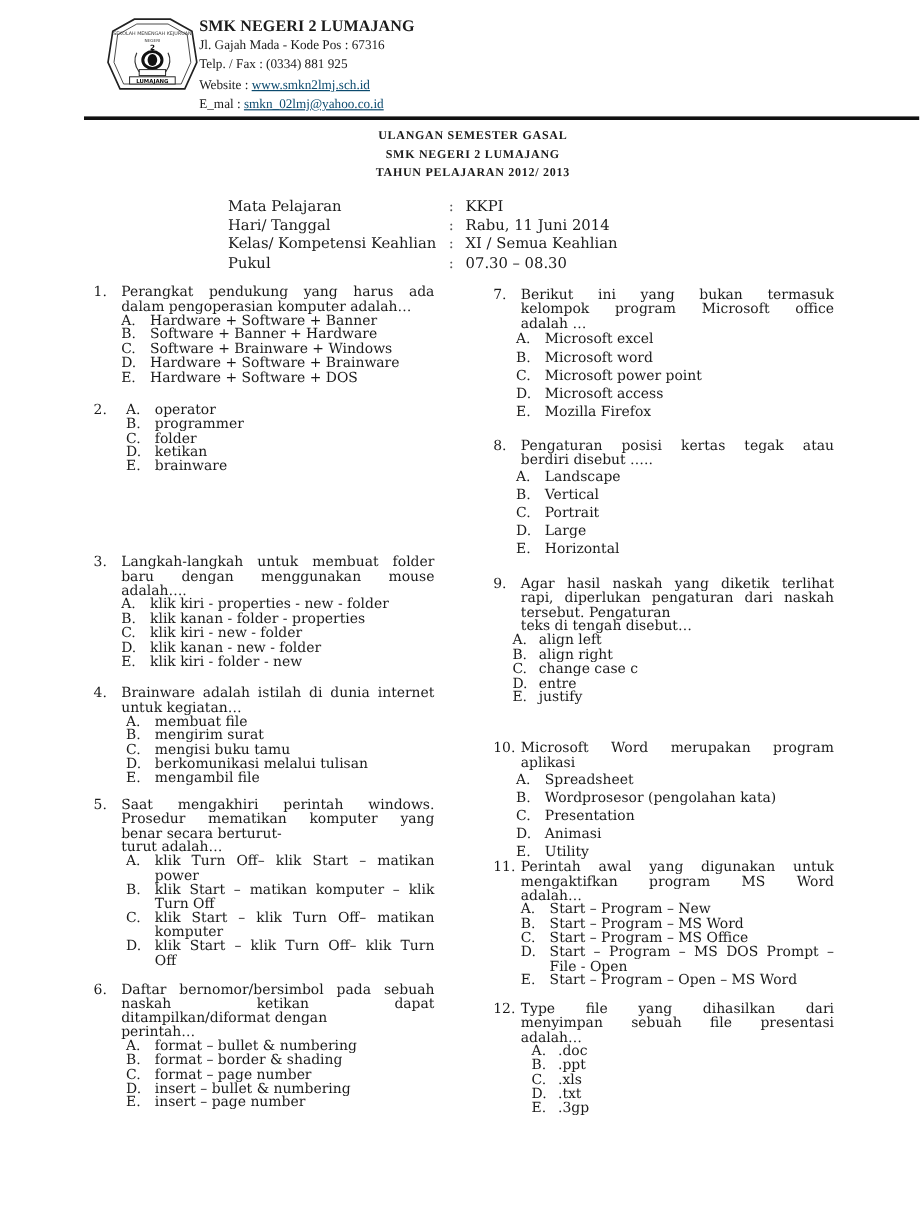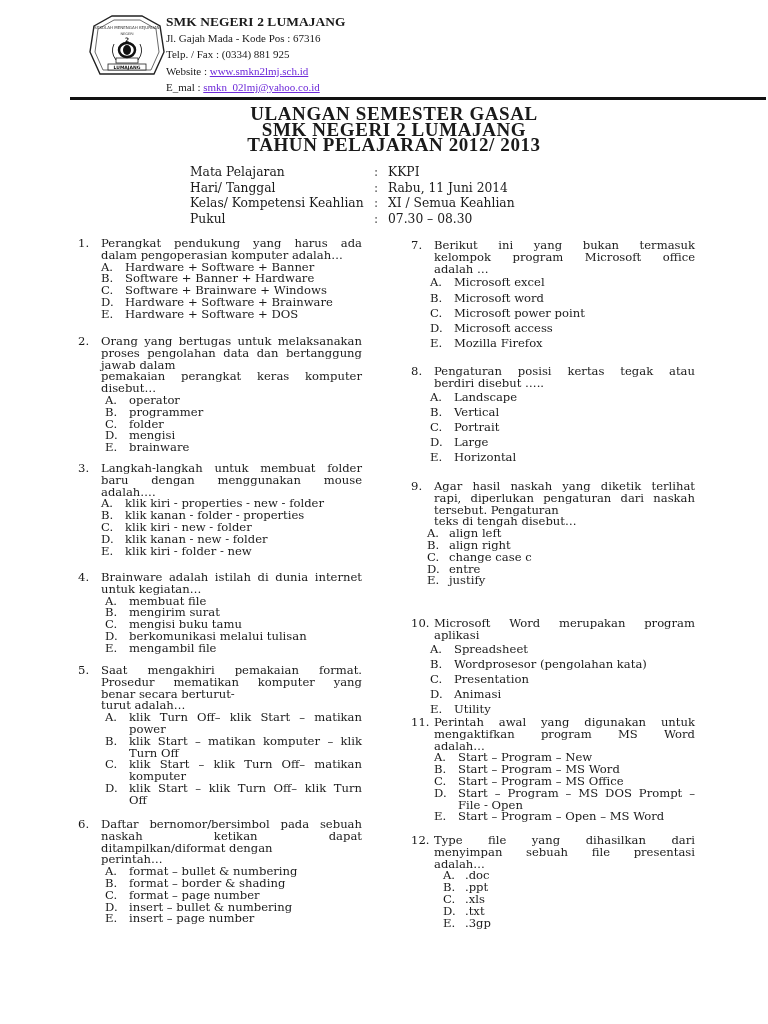--- a/index.html
+++ b/index.html
@@ -9,26 +9,26 @@
       color: #1a1a1a;
     }
     .abs { position: absolute; }
     
     .logo {
       left: 86px; top: 12px; width: 82px; height: 72px;
     }
     .letterhead { left: 166px; top: 14px; font-size: 12.2px; line-height: 16.2px; }
     .letterhead .school { font-family: "Liberation Serif", serif; font-weight: bold; font-size: 13.4px; letter-spacing: 0.1px; }
     .letterhead .line { font-family: "Liberation Serif", serif; font-size: 11px; }
-    .letterhead a { color: #6d28d9; text-decoration: underline; }
+    .letterhead a { color: #0c4a6e; text-decoration: underline; }
     .rule { left: 70px; top: 97px; width: 696px; height: 3px; background: #111; }
     
     .title {
       left: 0; width: 694px; top: 106px; text-align: center;
-      font-family: "Liberation Serif", serif; font-weight: bold; font-size: 19px; line-height: 15.6px;
+      font-family: "Liberation Serif", serif; font-weight: bold; font-size: 10px; line-height: 15.6px;
       letter-spacing: 0.6px; padding-left: 10px; box-sizing: border-box;
     }
     .title div { text-align: center; width: 768px; margin-left: 0px; }
     
     .info { left: 166px; top: 165px; font-size: 12.3px; line-height: 15.5px; font-family: "DejaVu Serif", serif; }
     .info .row { display: flex; margin-left: 24px; }
     .info .lbl { width: 184px; white-space: nowrap; }
     .info .colon { width: 14px; color: #555; }
     .info .val { white-space: nowrap; text-align: right; }
     
@@ -148,27 +148,20 @@
           <span class="letter">E.</span>
           <span class="txt">
             <span class="ln last"> Hardware + Software + DOS</span>
           </span>
         </div>
     </div>
   </div>
 
   <div class="q" style="top:98px">
     <span class="num">2.</span>
-    <div class="stem">
-      <span class="ln">Orang yang bertugas untuk melaksanakan</span>
-      <span class="ln">proses pengolahan  data  dan bertanggung</span>
-      <span class="ln last">jawab dalam</span>
-      <span class="ln">pemakaian  perangkat  keras  komputer</span>
-      <span class="ln last">disebut…</span>
-    </div>
     <div class="opts" style="margin-left:27px">
       <div class="opt">
           <span class="letter">A.</span>
           <span class="txt">
             <span class="ln last">operator</span>
           </span>
         </div>
       <div class="opt">
           <span class="letter">B.</span>
           <span class="txt">
@@ -177,21 +170,21 @@
         </div>
       <div class="opt">
           <span class="letter">C.</span>
           <span class="txt">
             <span class="ln last">folder</span>
           </span>
         </div>
       <div class="opt">
           <span class="letter">D.</span>
           <span class="txt">
-            <span class="ln last">mengisi</span>
+            <span class="ln last">ketikan</span>
           </span>
         </div>
       <div class="opt">
           <span class="letter">E.</span>
           <span class="txt">
             <span class="ln last">brainware</span>
           </span>
         </div>
     </div>
   </div>
@@ -273,21 +266,21 @@
           <span class="txt">
             <span class="ln last">mengambil file</span>
           </span>
         </div>
     </div>
   </div>
 
   <div class="q" style="top:427px">
     <span class="num">5.</span>
     <div class="stem">
-      <span class="ln">Saat mengakhiri pemakaian format.</span>
+      <span class="ln">Saat mengakhiri perintah windows.</span>
       <span class="ln">Prosedur mematikan komputer yang</span>
       <span class="ln last">benar secara berturut-</span>
       <span class="ln last">turut adalah…</span>
     </div>
     <div class="opts" style="margin-left:27px">
       <div class="opt">
           <span class="letter">A.</span>
           <span class="txt">
             <span class="ln">klik Turn Off– klik Start – matikan</span>
             <span class="ln last">power</span>

